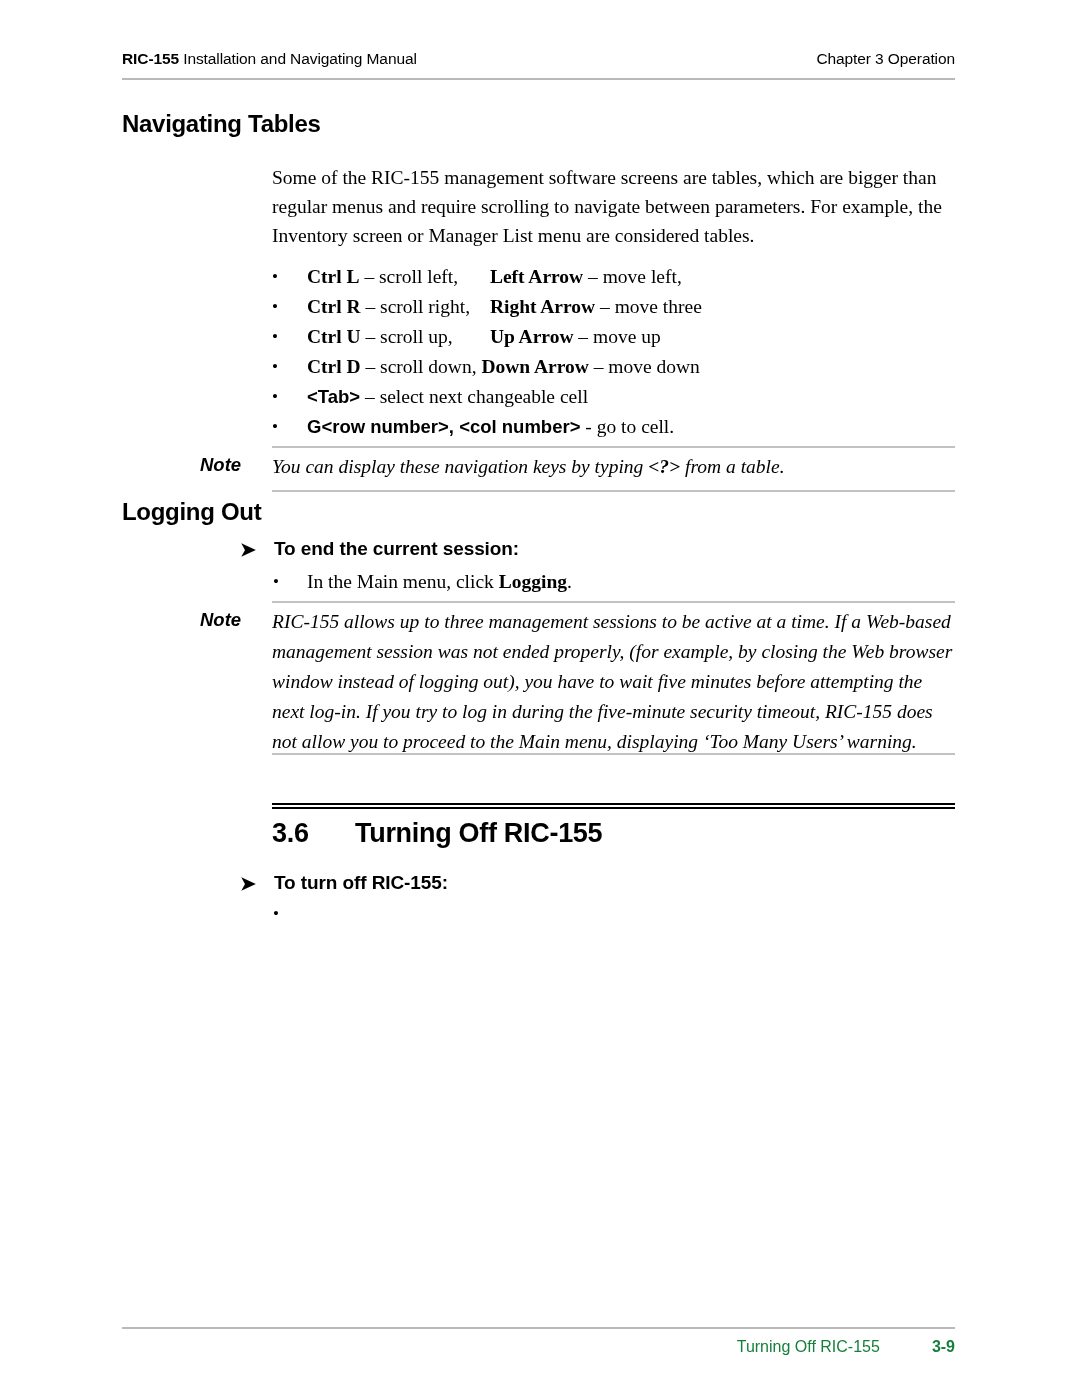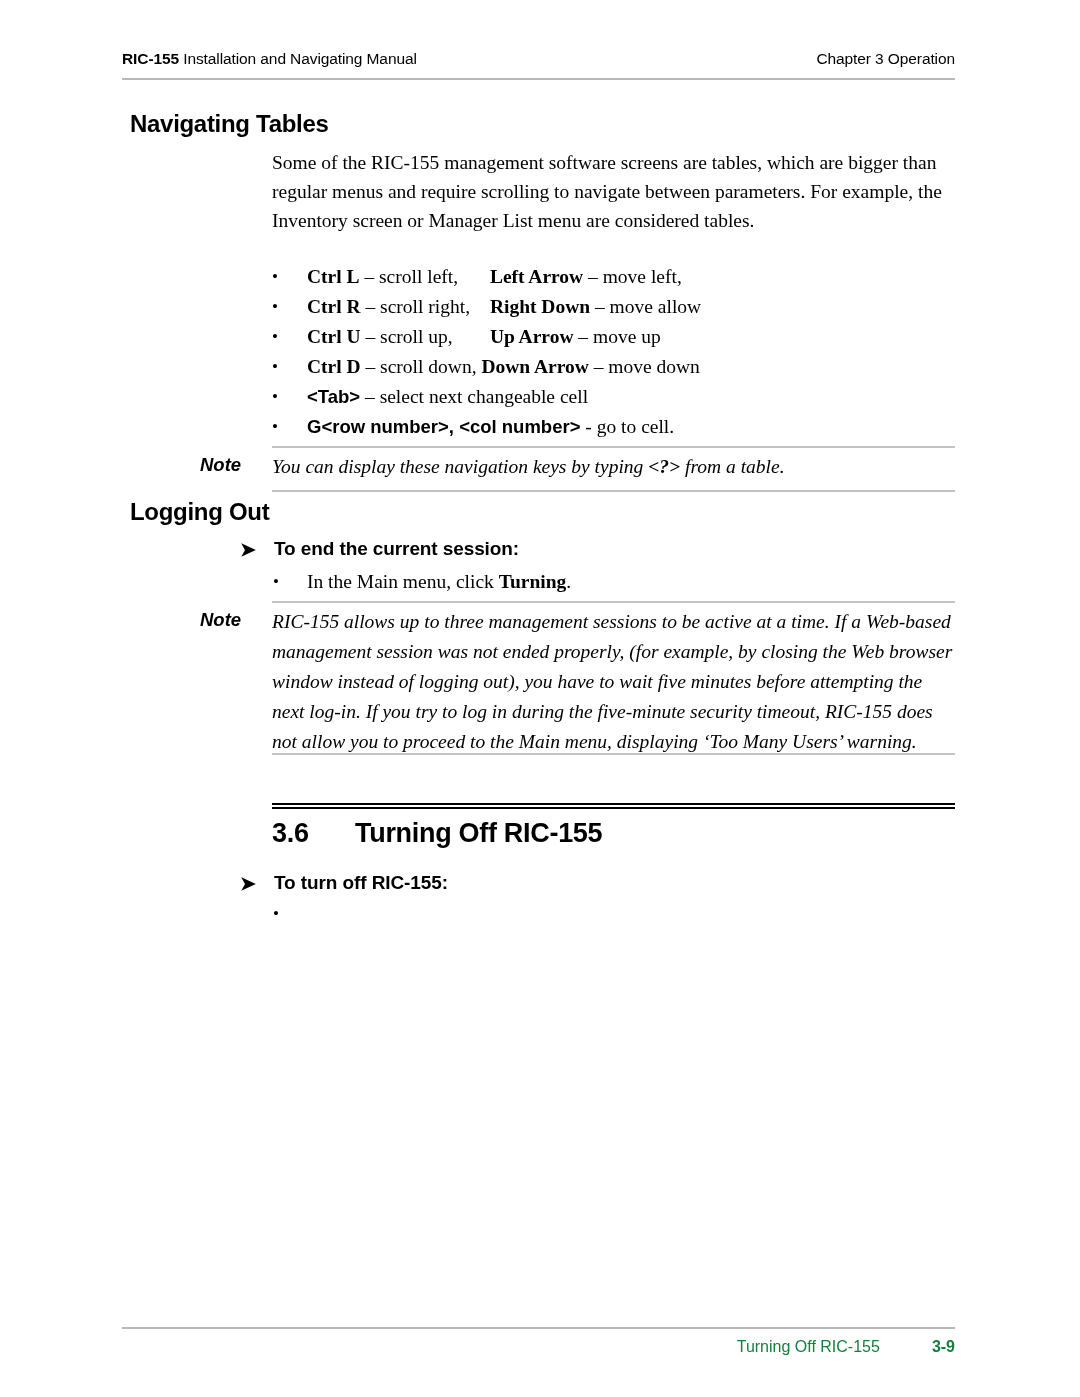--- a/index.html
+++ b/index.html
@@ -52,21 +52,20 @@
 
   
   .h2 {
     position: absolute;
     font-family: "Liberation Sans", sans-serif;
     font-weight: 700;
     font-size: 24px;
     letter-spacing: -0.3px;
     color: #000;
     white-space: nowrap;
-    margin-left: 8px;
   }
   #heading-navigating { left: 122px; top: 110px; }
   #heading-logging    { left: 122px; top: 498px; }
 
   .section-rule-wrap {
     position: absolute;
     left: 272px;
     top: 803px;
     width: 683px;
   }
@@ -90,21 +89,21 @@
   
   .body-para {
     position: absolute;
     left: 272px;
     width: 683px;
     font-family: "Liberation Serif", serif;
     font-size: 19.5px;
     line-height: 29px;
     color: #000;
   }
-  #para-intro { top: 148px; width: 672px; }
+  #para-intro { top: 163px; width: 672px; }
   #para-usekeys { top: 232px; }
 
   
   .bullet-list {
     position: absolute;
     left: 272px;
     width: 690px;
   }
   #keys-list { top: 262px; }
 
@@ -266,21 +265,21 @@
 
     <div class="bullet-row">
       <span class="dot">•</span>
       <span class="col-a"><span class="kb">Ctrl L</span><span> – scroll left,</span></span>
       <span class="col-b"><span class="kb">Left Arrow</span><span> – move left,</span></span>
     </div>
 
     <div class="bullet-row">
       <span class="dot">•</span>
       <span class="col-a"><span class="kb">Ctrl R</span><span> – scroll right,</span></span>
-      <span class="col-b"><span class="kb">Right Down</span><span> – move allow</span></span>
+      <span class="col-b"><span class="kb">Right Arrow</span><span> – move three</span></span>
     </div>
 
     <div class="bullet-row">
       <span class="dot">•</span>
       <span class="col-a"><span class="kb">Ctrl U</span><span> – scroll up,</span></span>
       <span class="col-b"><span class="kb">Up Arrow</span><span> – move up</span></span>
     </div>
 
     <div class="bullet-row">
       <span class="dot">•</span>
@@ -308,21 +307,21 @@
 
   <div class="h2" id="heading-logging">Logging Out</div>
 
   <div class="proc-head" id="proc-endsession">
     <span class="arrow">➤</span>
     <span>To end the current session:</span>
   </div>
 
   <div class="proc-bullet" id="bullet-logout">
     <span class="dot">•</span>
-    <span>In the Main menu, click </span><span class="kb">Turning</span><span>.</span>
+    <span>In the Main menu, click </span><span class="kb">Logging</span><span>.</span>
   </div>
 
   <div class="note-block" id="note-sessions">
     <div class="note-label">Note</div>
     <div class="note-rule-top"></div>
     <div class="note-text">RIC-155 allows up to three management sessions to be active at a time. If a Web-based management session was not ended properly, (for example, by closing the Web browser window instead of logging out), you have to wait five minutes before attempting the next log-in. If you try to log in during the five-minute security timeout, RIC-155 does not allow you to proceed to the Main menu, displaying ‘Too Many Users’ warning.</div>
     <div class="note-rule-bottom"></div>
   </div>
 
   <div class="section-rule-wrap">

